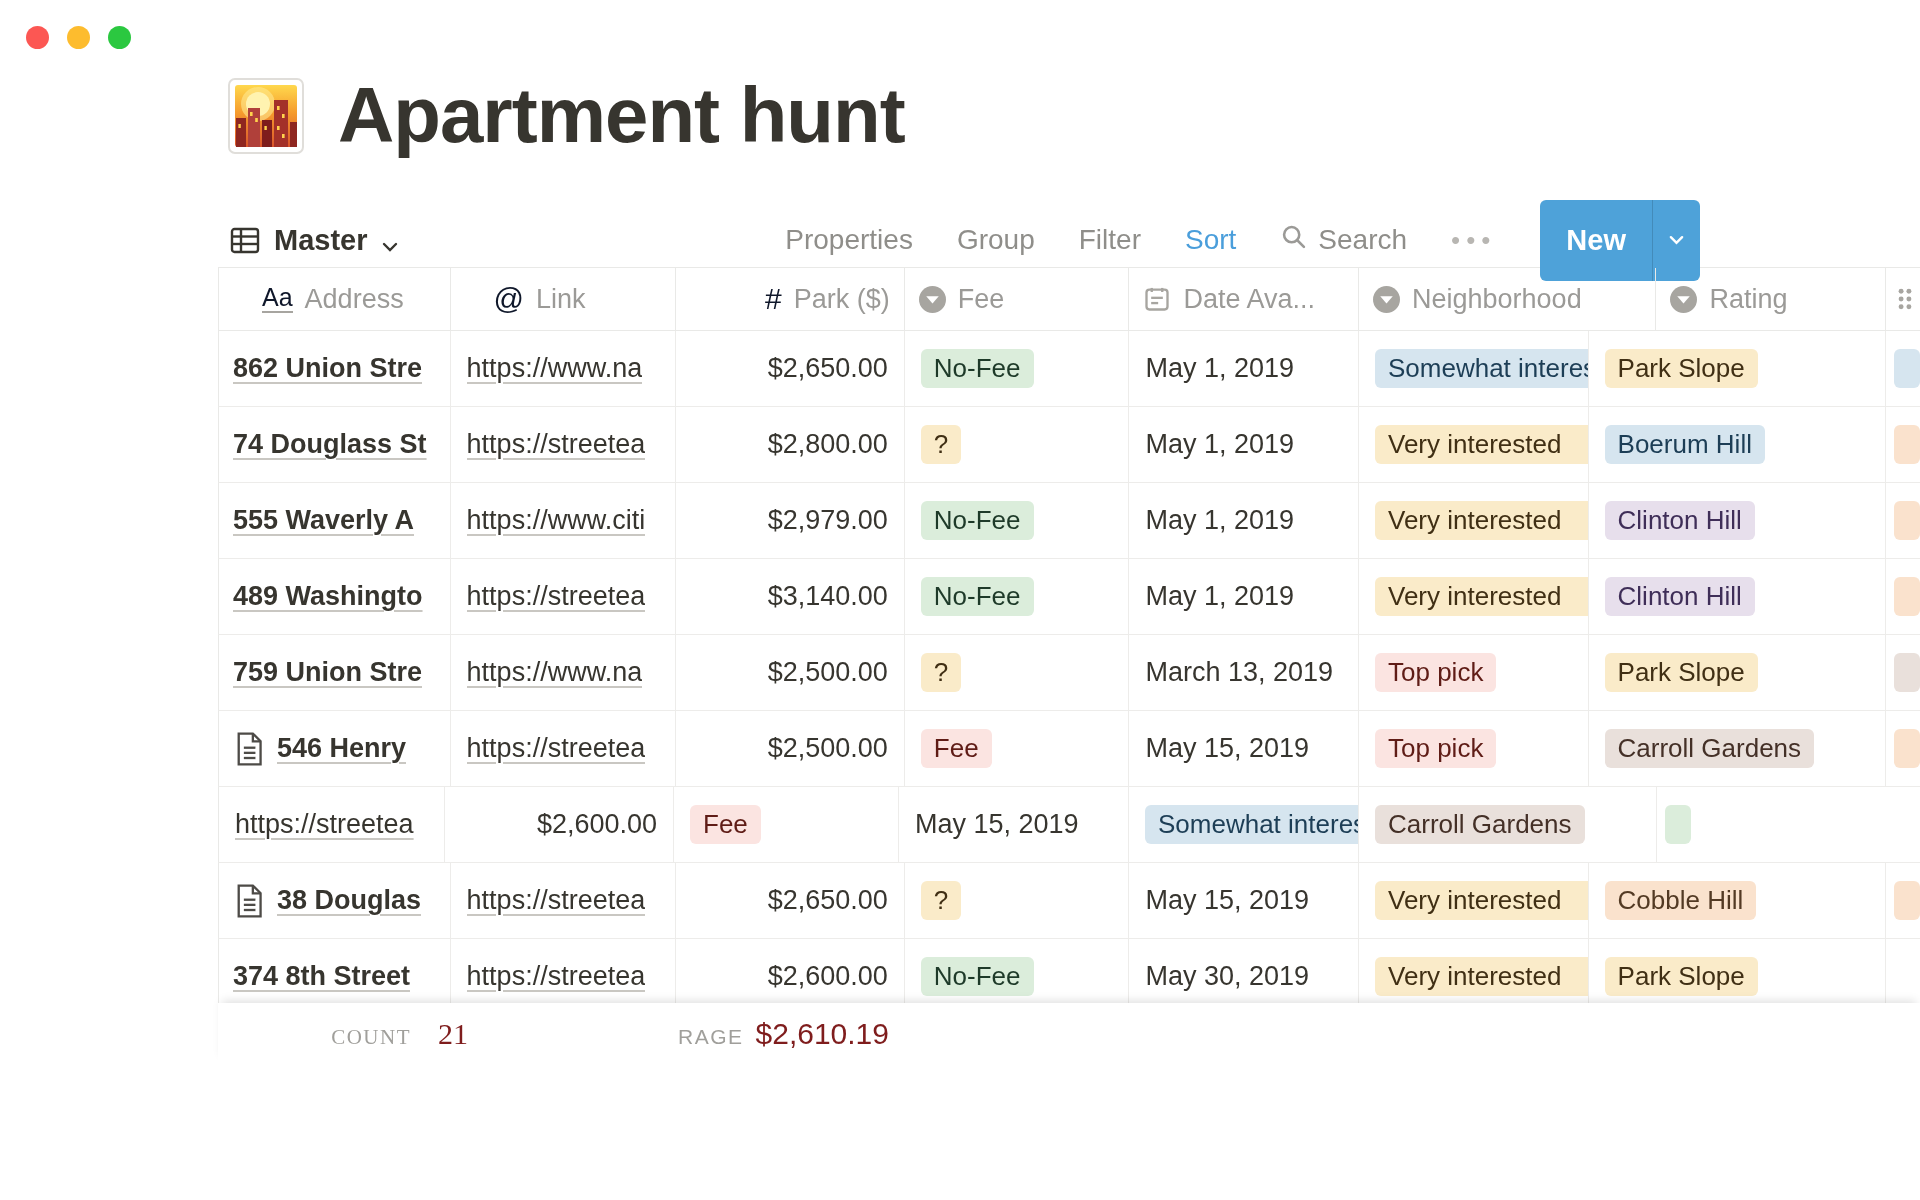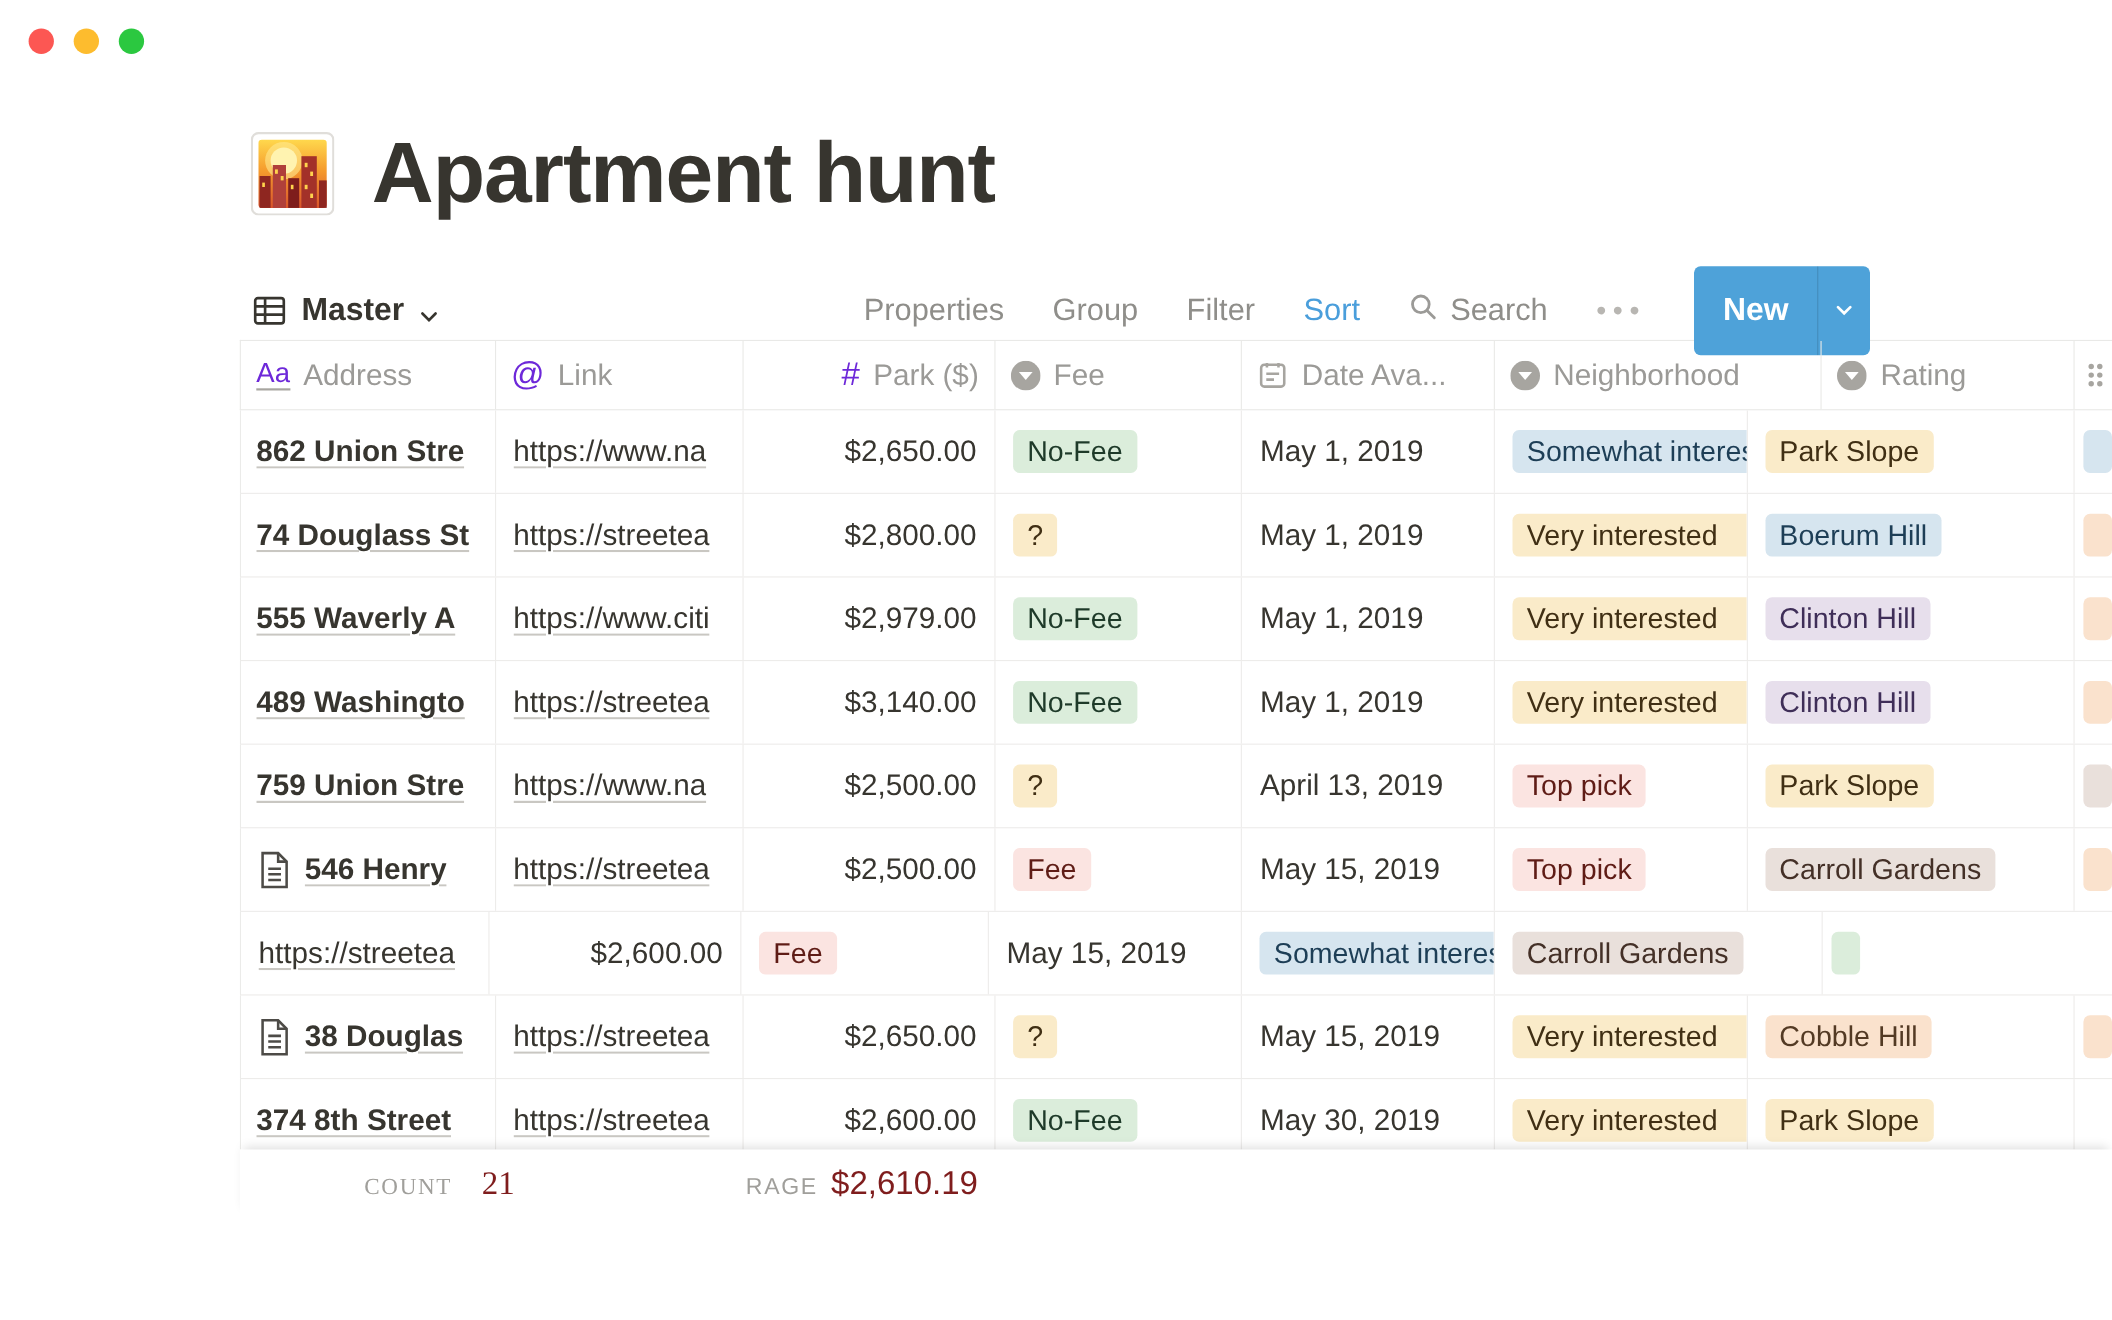--- a/index.html
+++ b/index.html
@@ -4,41 +4,41 @@
 <style>
   html,body{margin:0;padding:0;}
   body{
     width:1920px;height:1200px;overflow:hidden;background:#fff;position:relative;
     font-family:"Liberation Sans","DejaVu Sans",sans-serif;color:#37352F;
   }
   
   .traffic{position:absolute;top:26px;left:26px;display:flex;gap:18px;}
   .dot{width:23px;height:23px;border-radius:50%;}
   
-  .title-row{margin:112px 0 0 228px;display:flex;align-items:center;gap:34px;}
+  .title-row{margin:70px 0 0 228px;display:flex;align-items:center;gap:34px;}
   .page-icon{width:76px;height:76px;flex:0 0 auto;}
   h1.page-title{margin:0;font-size:78px;font-weight:700;letter-spacing:-1px;color:#37352F;}
   
   .toolbar{margin:52px 220px 0 230px;display:flex;justify-content:space-between;align-items:center;height:54px;}
   .view-switcher{display:flex;align-items:center;gap:14px;font-size:29px;font-weight:700;color:#37352F;cursor:pointer;}
   .view-switcher .chev{color:#37352F;margin-top:4px;}
   .toolbar-right{display:flex;align-items:center;gap:44px;font-size:28px;color:#8F8E8A;}
   .tb-item{cursor:pointer;}
   .search-group{display:flex;align-items:center;gap:10px;}
   .more-dots{letter-spacing:6px;color:#B8B6B2;font-size:26px;}
   .new-btn{display:flex;align-items:stretch;border-radius:6px;overflow:hidden;color:#fff;font-size:29px;font-weight:700;}
   .new-main{padding:24px 26px;display:flex;align-items:center;}
   .new-div{width:1px;background:rgba(0,0,0,0.14);}
   .new-chev{padding:0 16px;display:flex;align-items:center;}
   
   .table{margin-left:218px;}
   .thead{display:flex;height:62px;border-top:1px solid #E9E9E7;border-bottom:1px solid #E9E9E7;border-left:1px solid #E9E9E7;}
   .th{display:flex;align-items:center;gap:12px;color:#9B9A97;font-size:27px;padding:0 14px;box-sizing:border-box;border-right:1px solid #E9E9E7;overflow:hidden;white-space:nowrap;}
   .hicon{display:flex;align-items:center;color:#A7A5A0;flex:0 0 auto;}
-  .hicon .txticon{font-size:27px;color:#6d28d9;}
+  .hicon .txticon{font-size:27px;color:#0f172a;margin-left:29px;}
   .hicon .aa{border-bottom:2px solid #A7A5A0;line-height:1;padding-bottom:1px;font-size:25px;}
   .tbody{height:672px;overflow:hidden;}
   .tr{display:flex;height:75px;border-bottom:1px solid #EDECEA;border-left:1px solid #E9E9E7;}
   .td{display:flex;align-items:center;padding:0 16px;box-sizing:border-box;border-right:1px solid #EDECEA;overflow:hidden;white-space:nowrap;font-size:27px;}
   .c0{width:232px}.c1{width:226px}.c2{width:229px;justify-content:flex-end;}
   .c3{width:225px}.c4{width:230px}.c5{width:230px;padding-right:0;}
   .c6{width:298px}.c7{width:34px;border-right:none;overflow:visible;padding:0 0 0 8px;}
   .td.c0{padding-left:14px;gap:12px;}
   .addr{font-weight:700;text-decoration:underline;text-decoration-color:#C9C7C2;text-decoration-thickness:2px;text-underline-offset:5px;overflow:hidden;}
   .link{text-decoration:underline;text-decoration-color:#C9C7C2;text-decoration-thickness:2px;text-underline-offset:5px;overflow:hidden;}
@@ -327,21 +327,21 @@
         <div class="td c1">
           <span class="link">https://www.na</span>
         </div>
         <div class="td c2">
           <span>$2,500.00</span>
         </div>
         <div class="td c3">
           <span class="chip" style="background: rgb(250, 235, 201); color: rgb(64, 47, 20);">?</span>
         </div>
         <div class="td c4">
-          <span>April 13, 2019</span>
+          <span>March 13, 2019</span>
         </div>
         <div class="td c5">
           <span class="chip" style="background: rgb(251, 228, 225); color: rgb(95, 28, 22);">Top pick</span>
         </div>
         <div class="td c6">
           <span class="chip" style="background: rgb(250, 235, 201); color: rgb(64, 47, 20);">Park Slope</span>
         </div>
         <div class="td c7">
           <span class="frag" style="background: rgb(233, 224, 219);"></span>
         </div>

